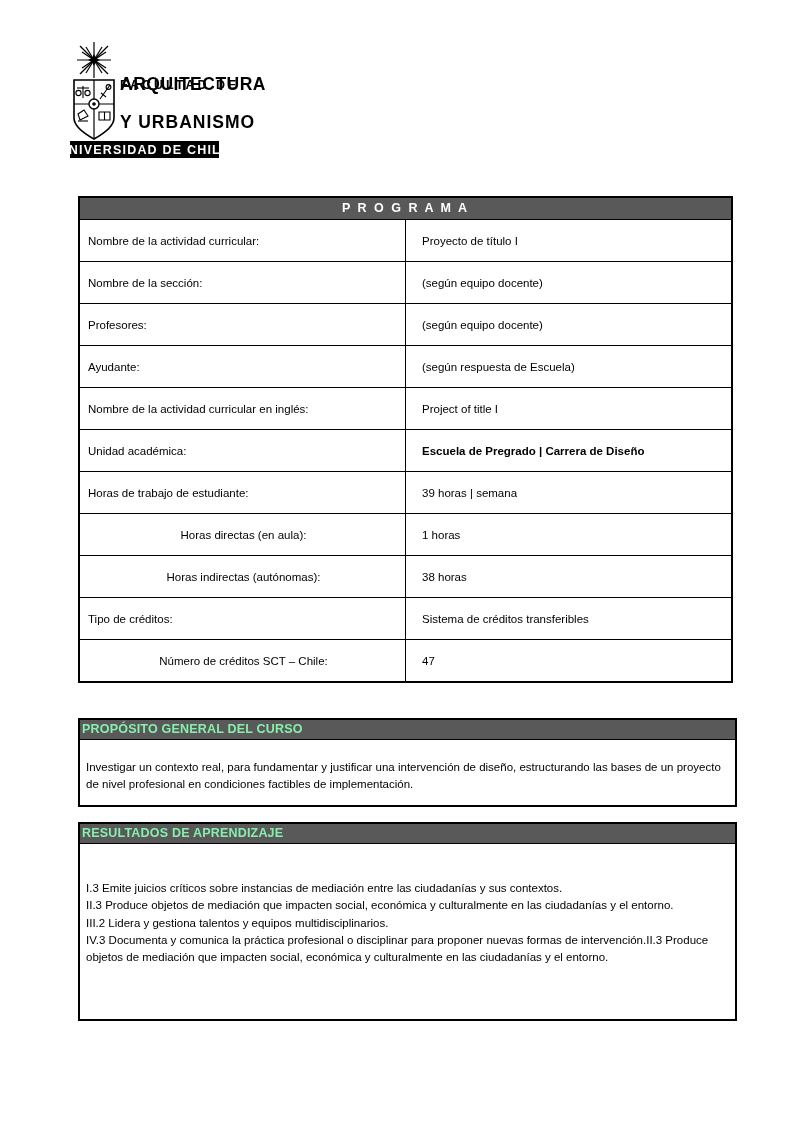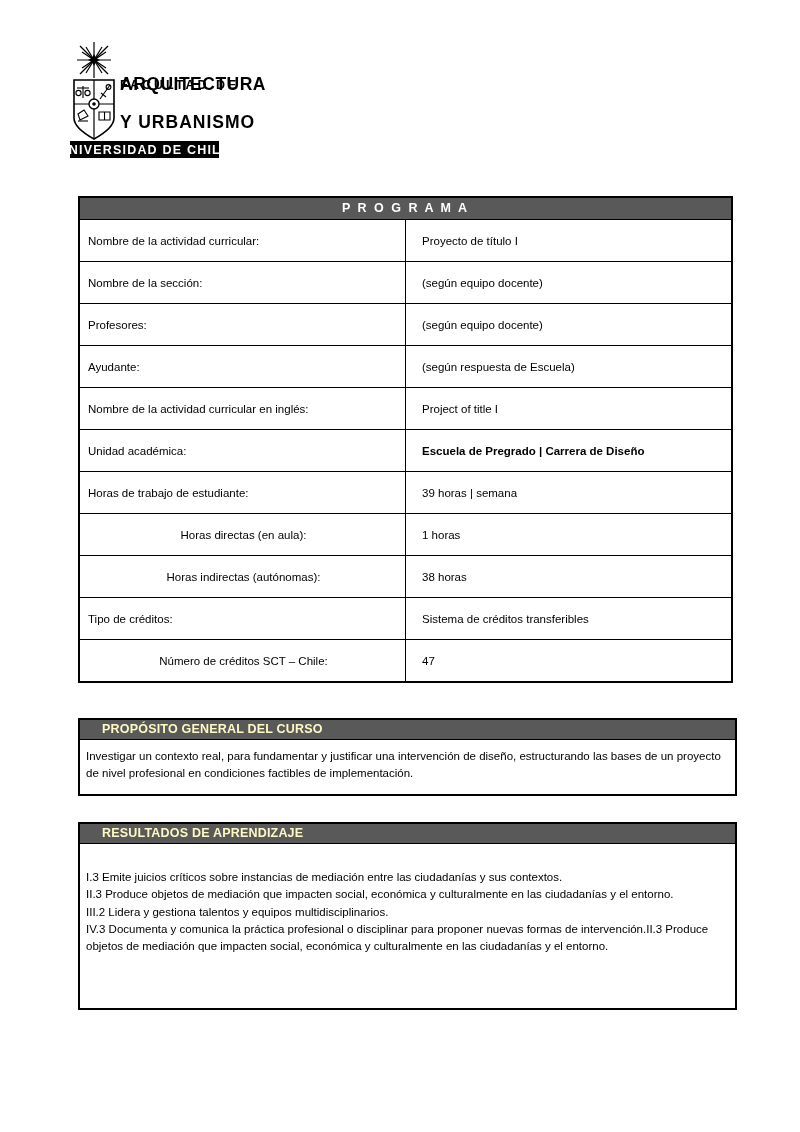--- a/index.html
+++ b/index.html
@@ -57,24 +57,24 @@
     font-size: 11.5px; font-weight: 400; padding: 0 6px 0 16px;
     vertical-align: middle; text-align: left;
   }
   .value-cell.bold { font-weight: 700; }
 
   
   .doc-section { position: absolute; left: 78px; width: 655px; border: 2px solid #000; background: #fff; }
   .section-proposito { top: 718px; }
   .section-resultados { top: 822px; }
   .section-header {
-    background: #595959; color: #fef9c3; font-size: 12.5px; font-weight: 700;
-    padding: 2px 0 3px 22px; border-bottom: 1.6px solid #000; letter-spacing: 0.2px;
-  }
-  .section-body { padding: 8px 8px 4px 6px; font-size: 11.5px; }
+    background: #595959; color: #86efac; font-size: 12.5px; font-weight: 700;
+    padding: 2px 0 3px 2px; border-bottom: 1.6px solid #000; letter-spacing: 0.2px;
+  }
+  .section-body { padding: 19px 8px 4px 6px; font-size: 11.5px; }
   .section-proposito .section-body { min-height: 42px; }
   .section-resultados .section-body { min-height: 152px; }
   .para { line-height: 17.2px; }
 </style>
 </head>
 <body>
 
 <div class="page">
 
   <div class="logo">

